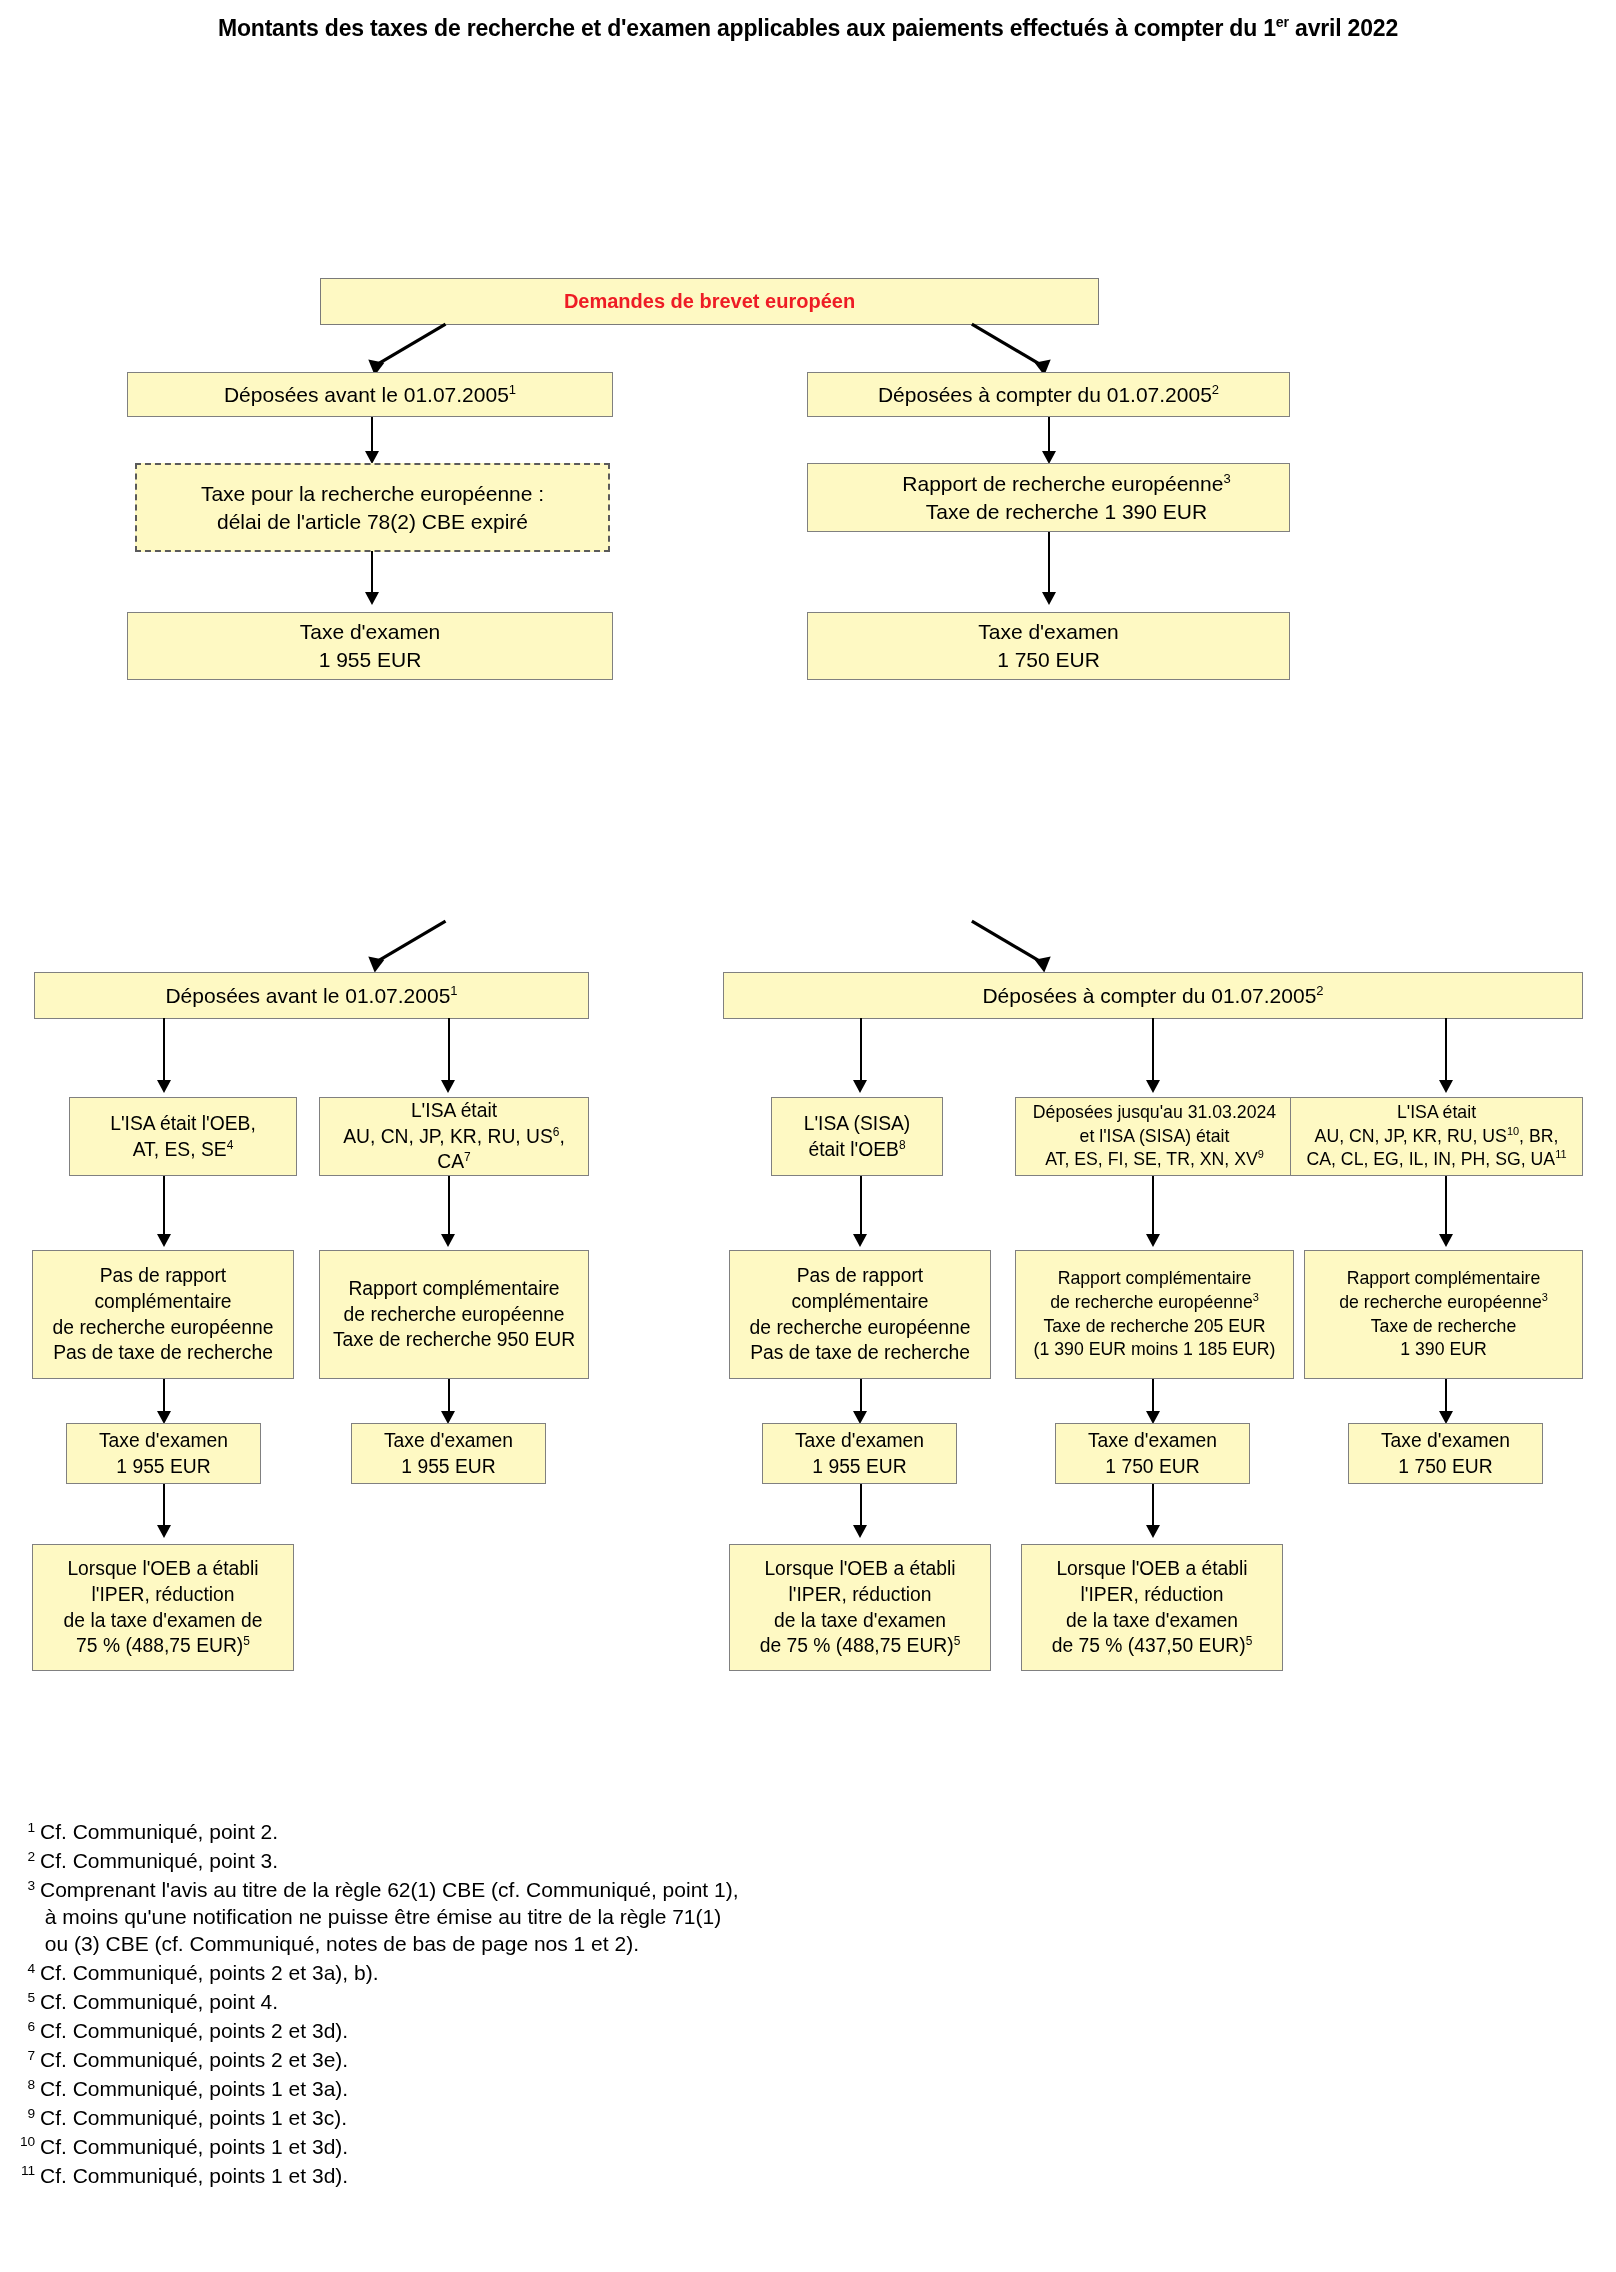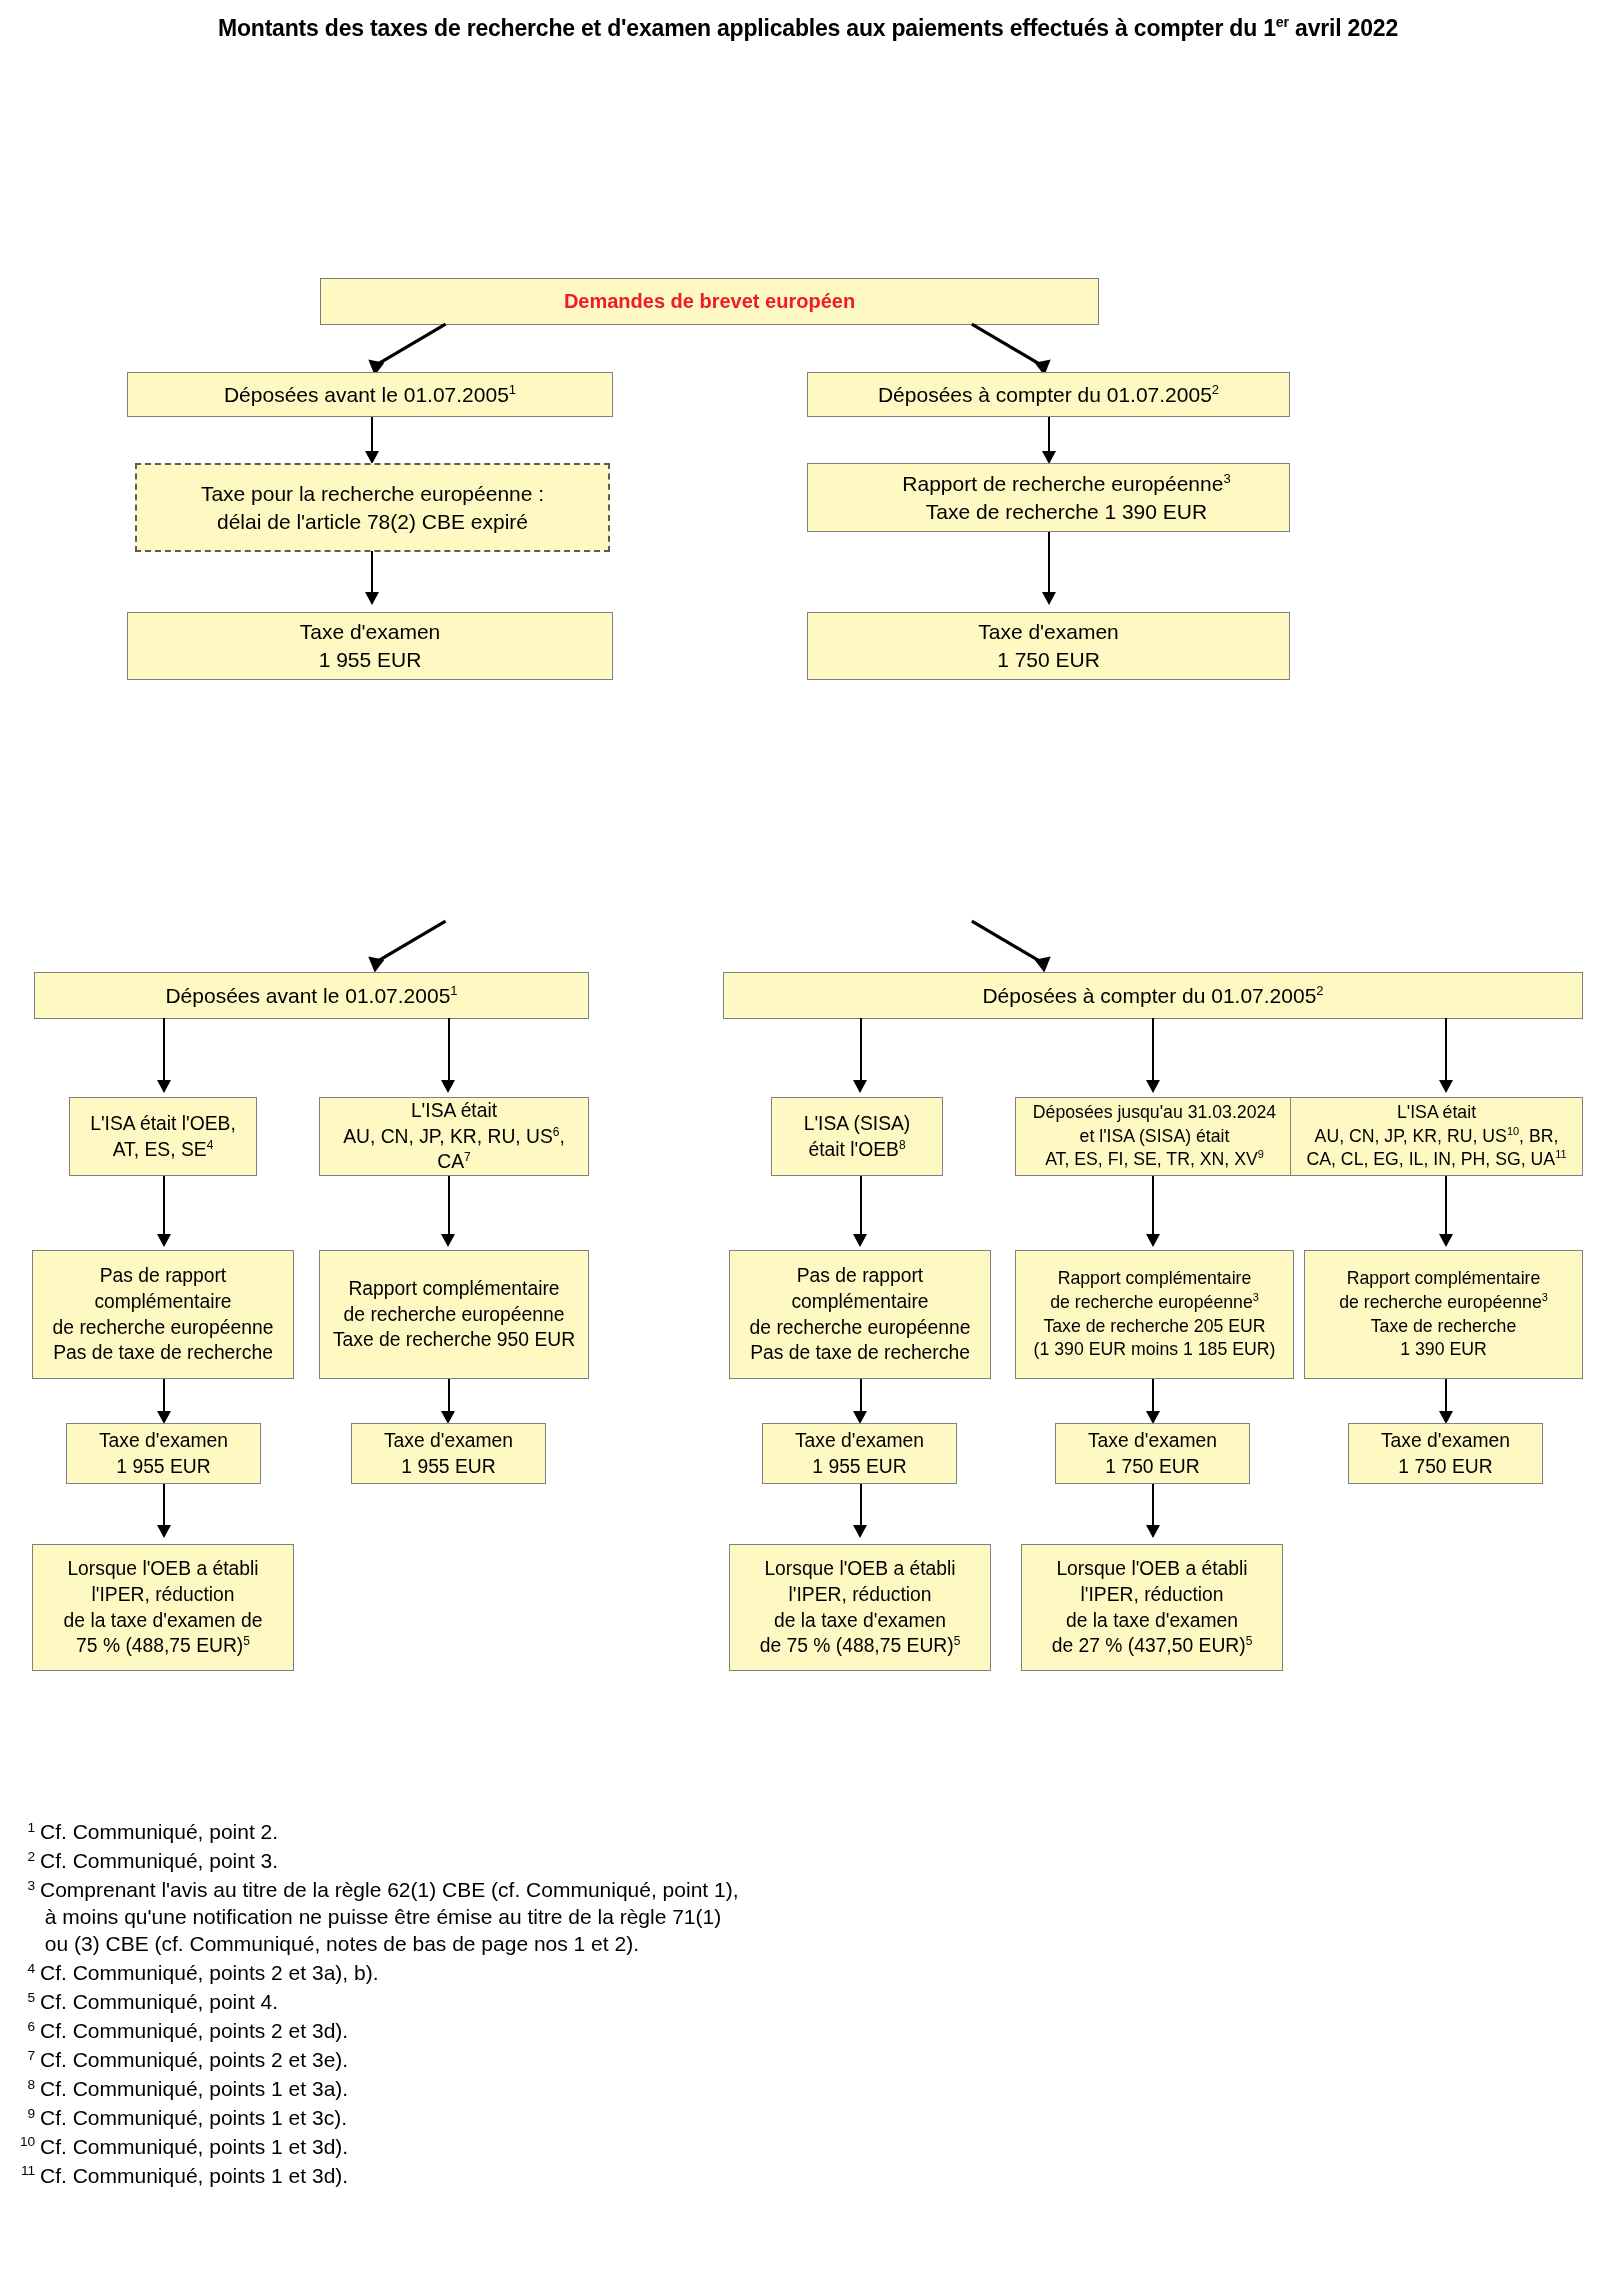--- a/index.html
+++ b/index.html
@@ -198,21 +198,21 @@
   <div class="vline" style="left:448px; top:1018px; height:68px;"></div>
   <div class="arrowhead" style="left:441px; top:1080px;"></div>
 
   <div class="vline" style="left:860px; top:1018px; height:68px;"></div>
   <div class="arrowhead" style="left:853px; top:1080px;"></div>
   <div class="vline" style="left:1152px; top:1018px; height:68px;"></div>
   <div class="arrowhead" style="left:1146px; top:1080px;"></div>
   <div class="vline" style="left:1445px; top:1018px; height:68px;"></div>
   <div class="arrowhead" style="left:1439px; top:1080px;"></div>
 
-  <div class="box thin" style="left:69px; top:1097px; width:188px; height:79px;">
+  <div class="box thin" style="left:69px; top:1097px; width:228px; height:79px;">
     <span class="txt f24">
       <span>L'ISA était l'OEB,</span><br>
       <span>AT, ES, SE</span><sup>4</sup>
     </span>
   </div>
   <div class="vline" style="left:163px; top:1176px; height:64px;"></div>
   <div class="arrowhead" style="left:157px; top:1234px;"></div>
 
   <div class="box thin" style="left:32px; top:1250px; width:262px; height:129px;">
     <span class="txt f24">
@@ -336,21 +336,21 @@
     </span>
   </div>
   <div class="vline" style="left:1152px; top:1484px; height:47px;"></div>
   <div class="arrowhead" style="left:1146px; top:1525px;"></div>
 
   <div class="box thin" style="left:1021px; top:1544px; width:262px; height:127px;">
     <span class="txt f24">
       <span>Lorsque l'OEB a établi</span><br>
       <span>l'IPER, réduction</span><br>
       <span>de la taxe d'examen</span><br>
-      <span>de 27 % (437,50 EUR)</span><sup>5</sup>
+      <span>de 75 % (437,50 EUR)</span><sup>5</sup>
     </span>
   </div>
 
   <div class="box thin" style="left:1290px; top:1097px; width:293px; height:79px;">
     <span class="txt f22">
       <span>L'ISA était</span><br>
       <span>AU, CN, JP, KR, RU, US</span><sup>10</sup><span>, BR,</span><br>
       <span>CA, CL, EG, IL, IN, PH, SG, UA</span><sup>11</sup>
     </span>
   </div>

